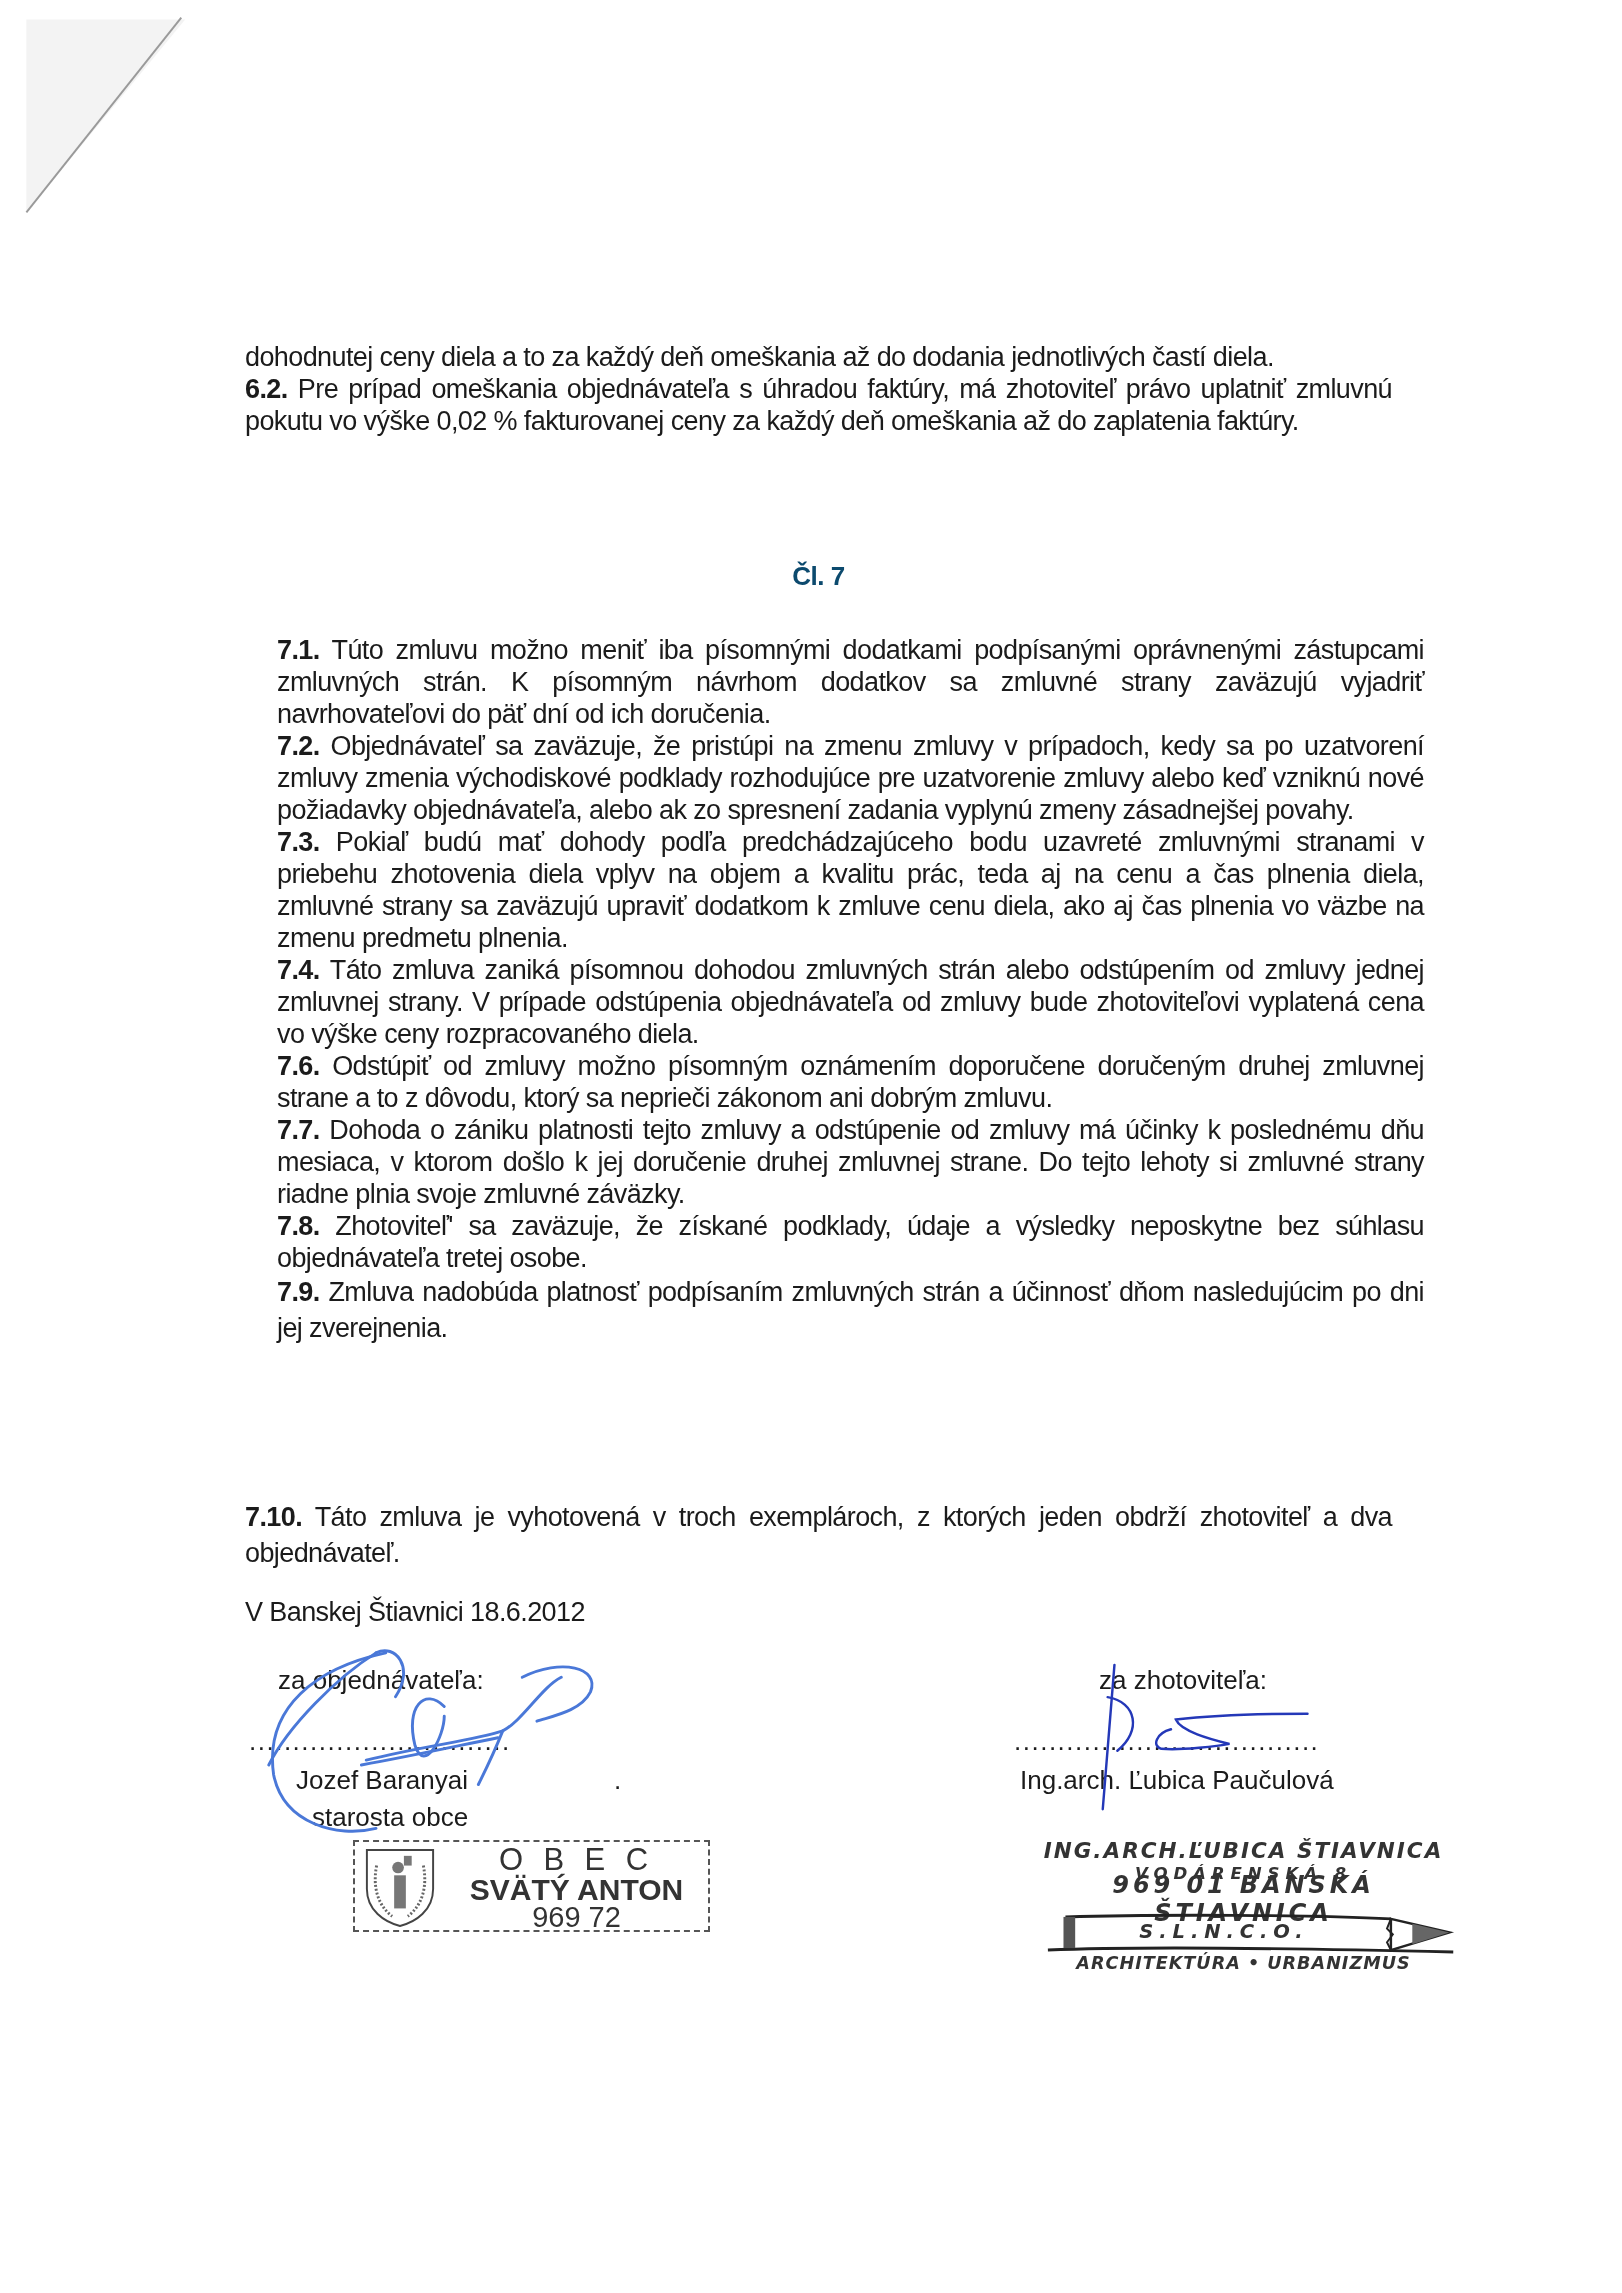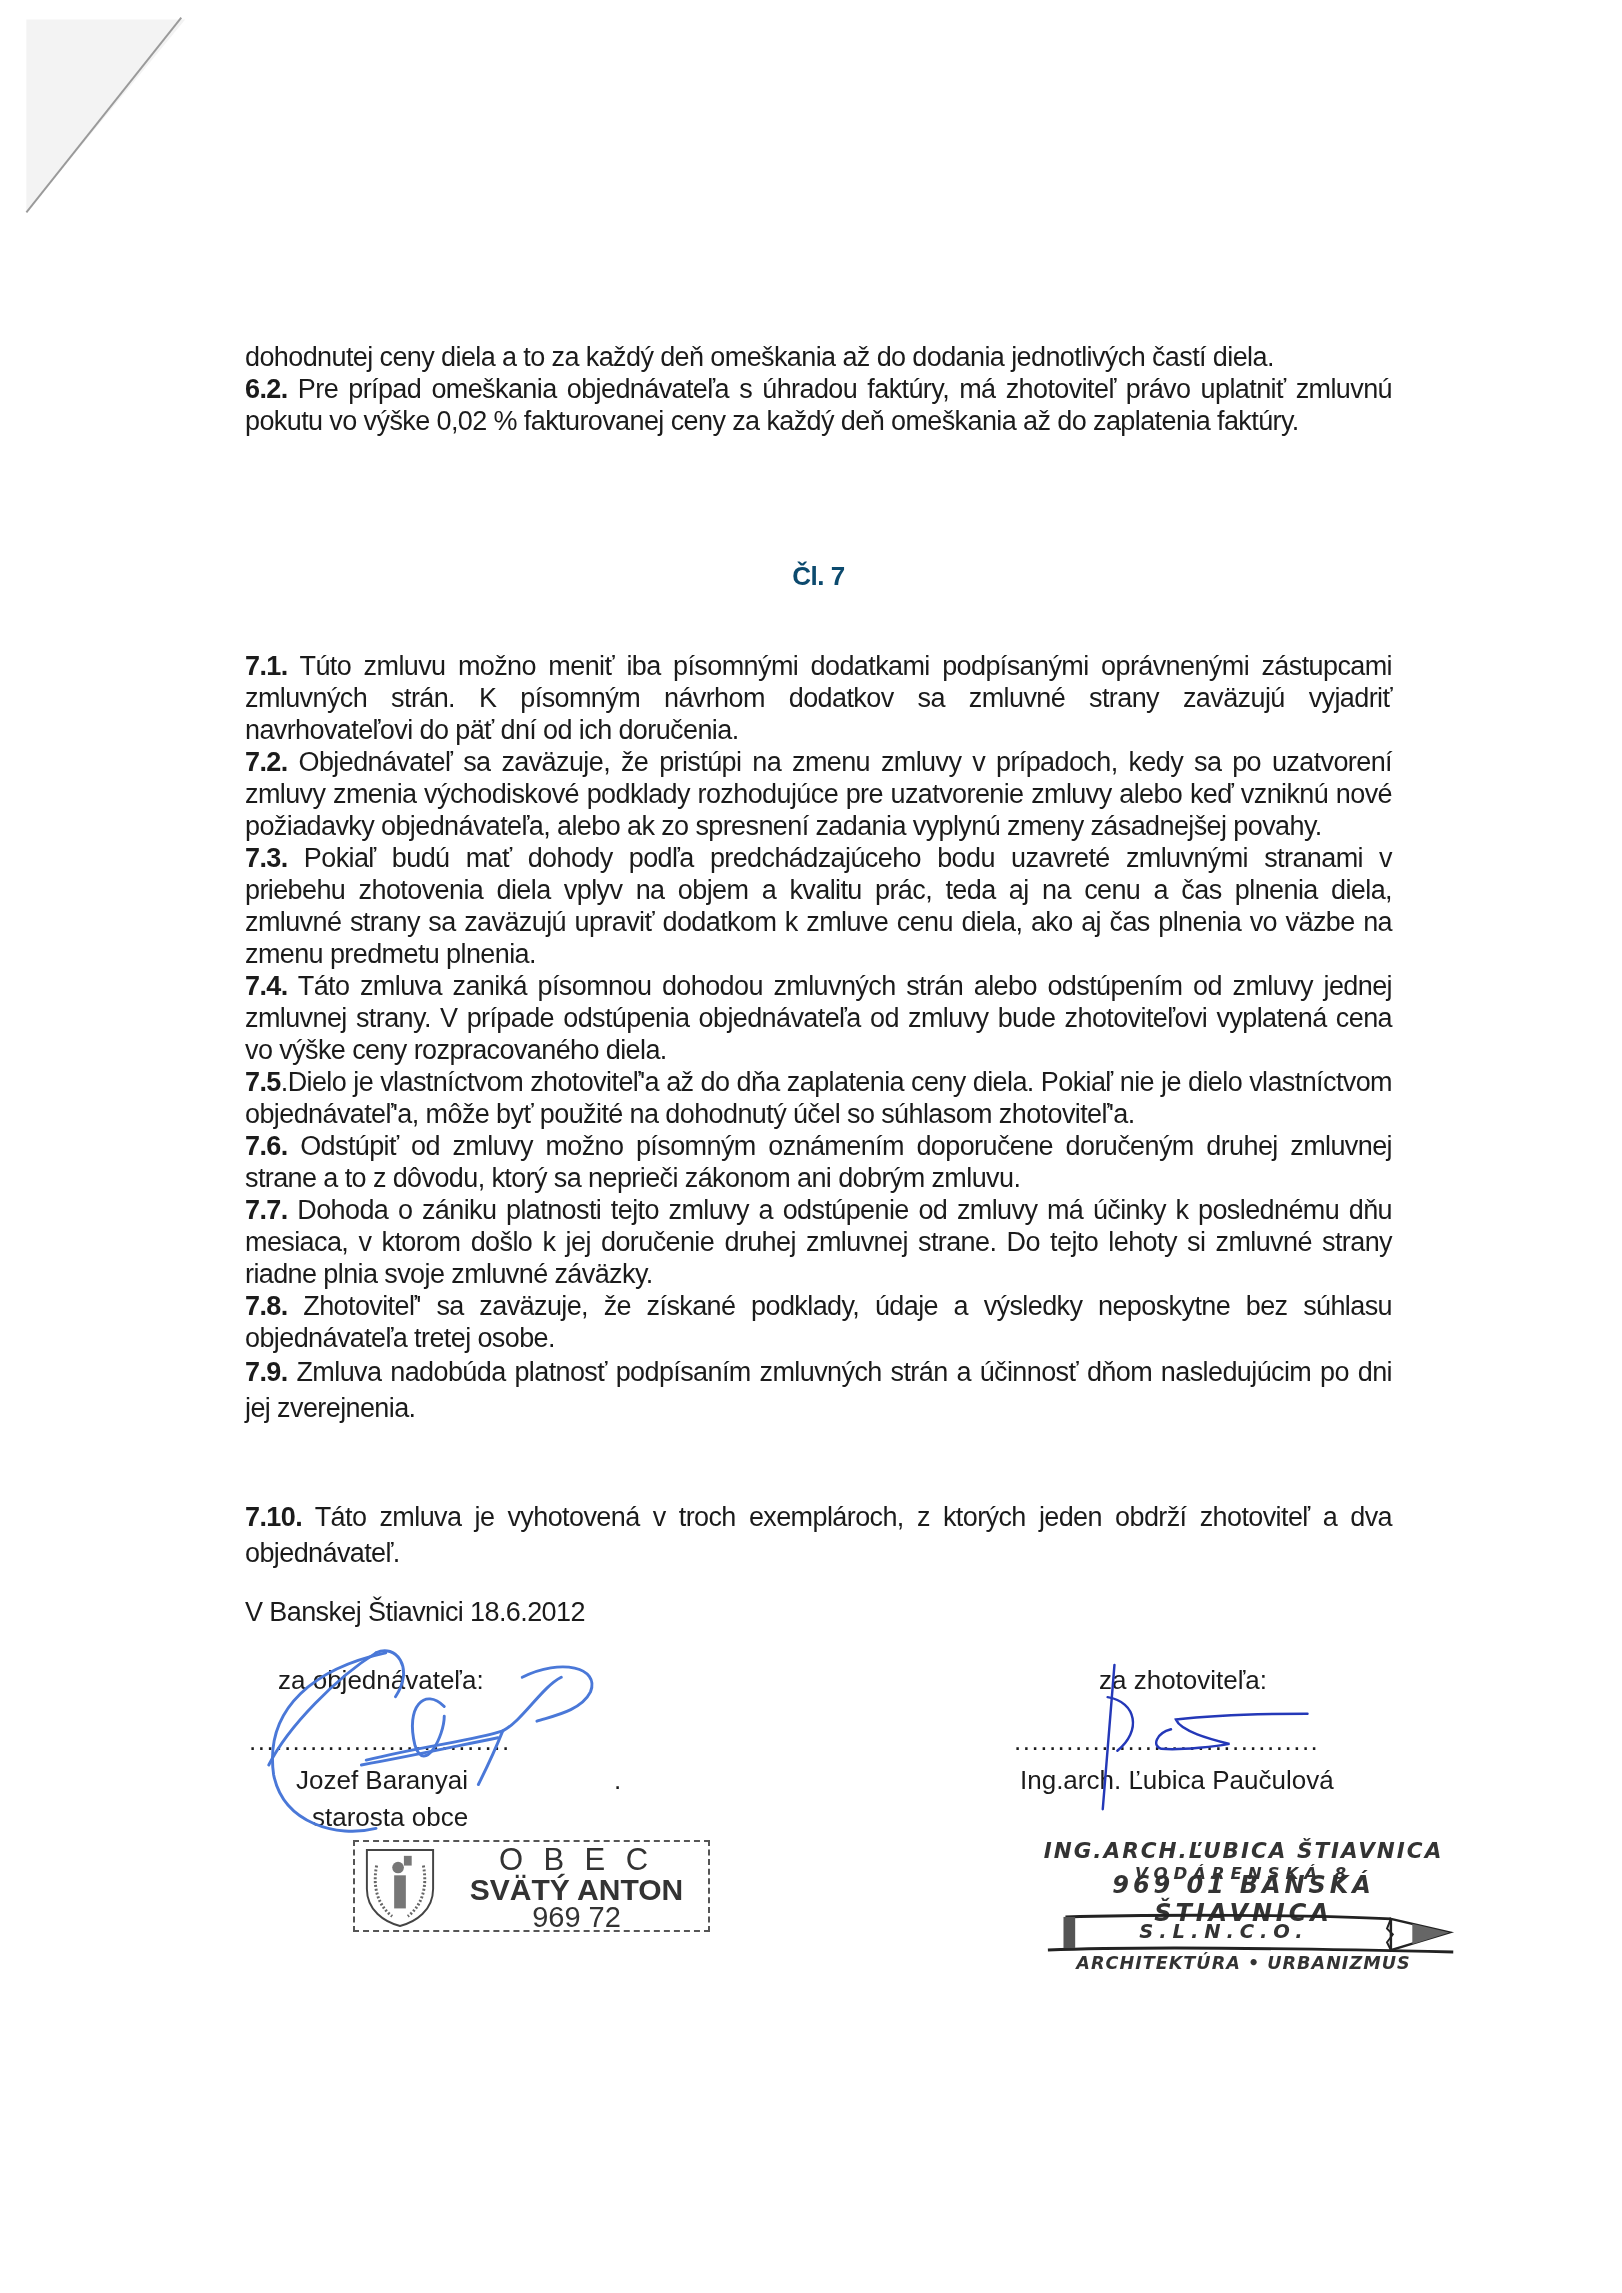--- a/index.html
+++ b/index.html
@@ -35,26 +35,25 @@
     <line x1="186" y1="18" x2="27" y2="218" stroke="#9a9a9a" stroke-width="2"></line>
   </svg>
 
   <div class="text" style="top:341px;">
     <p>dohodnutej ceny diela a to za každý deň omeškania až do dodania jednotlivých častí diela.</p>
     <p><b>6.2.</b><span> Pre prípad omeškania objednávateľa s úhradou faktúry, má zhotoviteľ právo uplatniť zmluvnú pokutu vo výške 0,02 % fakturovanej ceny za každý deň omeškania až do zaplatenia faktúry.</span></p>
   </div>
 
   <div class="heading" style="top:561px;">Čl. 7</div>
 
-  <div class="text" style="top:650px;">
+  <div class="text" style="top:634px;margin-left:32px;">
     <p><b>7.1.</b><span> Túto zmluvu možno meniť iba písomnými dodatkami podpísanými oprávnenými zástupcami zmluvných strán. K písomným návrhom dodatkov sa zmluvné strany zaväzujú vyjadriť navrhovateľovi do päť dní od ich doručenia.</span></p>
     <p><b>7.2.</b><span> Objednávateľ sa zaväzuje, že pristúpi na zmenu zmluvy v prípadoch, kedy sa po uzatvorení zmluvy zmenia východiskové podklady rozhodujúce pre uzatvorenie zmluvy alebo keď vzniknú nové požiadavky objednávateľa, alebo ak zo spresnení zadania vyplynú zmeny zásadnejšej povahy.</span></p>
     <p><b>7.3.</b><span> Pokiaľ budú mať dohody podľa predchádzajúceho bodu uzavreté zmluvnými stranami v priebehu zhotovenia diela vplyv na objem a kvalitu prác, teda aj na cenu a čas plnenia diela, zmluvné strany sa zaväzujú upraviť dodatkom k zmluve cenu diela, ako aj čas plnenia vo väzbe na zmenu predmetu plnenia.</span></p>
     <p><b>7.4.</b><span> Táto zmluva zaniká písomnou dohodou zmluvných strán alebo odstúpením od zmluvy jednej zmluvnej strany. V prípade odstúpenia objednávateľa od zmluvy bude zhotoviteľovi vyplatená cena vo výške ceny rozpracovaného diela.</span></p>
-    <p><b>7.5</b><span>.Dielo je vlastníctvom zhotoviteľ'a až do dňa zaplatenia ceny diela. Pokiaľ nie je dielo vlastníctvom objednávateľ'a, môže byť použité na dohodnutý účel so súhlasom zhotoviteľ'a.</span></p>
     <p><b>7.6.</b><span> Odstúpiť od zmluvy možno písomným oznámením doporučene doručeným druhej zmluvnej strane a to z dôvodu, ktorý sa neprieči zákonom ani dobrým zmluvu.</span></p>
     <p><b>7.7.</b><span> Dohoda o zániku platnosti tejto zmluvy a odstúpenie od zmluvy má účinky k poslednému dňu mesiaca, v ktorom došlo k jej doručenie druhej zmluvnej strane. Do tejto lehoty si zmluvné strany riadne plnia svoje zmluvné záväzky.</span></p>
     <p><b>7.8.</b><span> Zhotoviteľ' sa zaväzuje, že získané podklady, údaje a výsledky neposkytne bez súhlasu objednávateľa tretej osobe.</span></p>
     <p style="line-height:36px;"><b>7.9.</b><span> Zmluva nadobúda platnosť podpísaním zmluvných strán a účinnosť dňom nasledujúcim po dni jej zverejnenia.</span></p>
   </div>
 
   <div class="text" style="top:1499px; line-height:36px;">
     <p><b>7.10.</b><span> Táto zmluva je vyhotovená v troch exemplároch, z ktorých jeden obdrží zhotoviteľ a dva objednávateľ.</span></p>
   </div>
 

